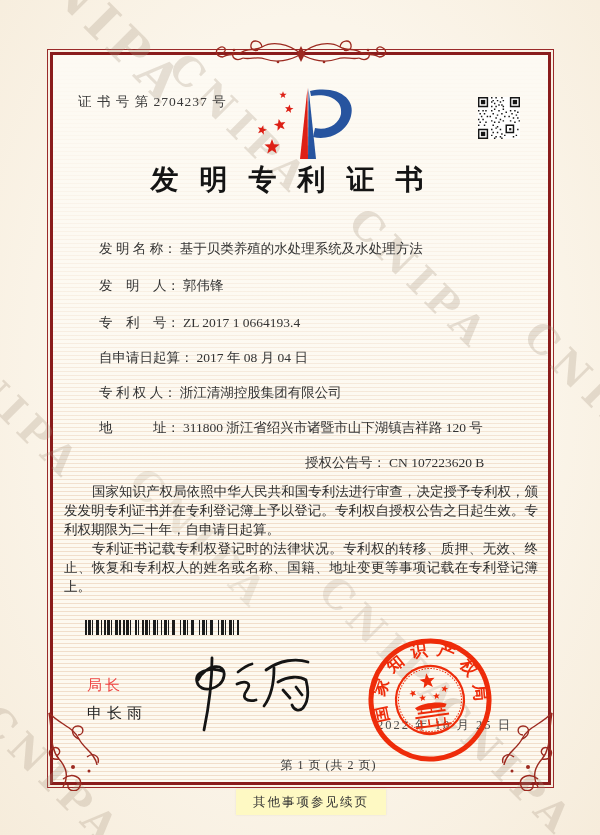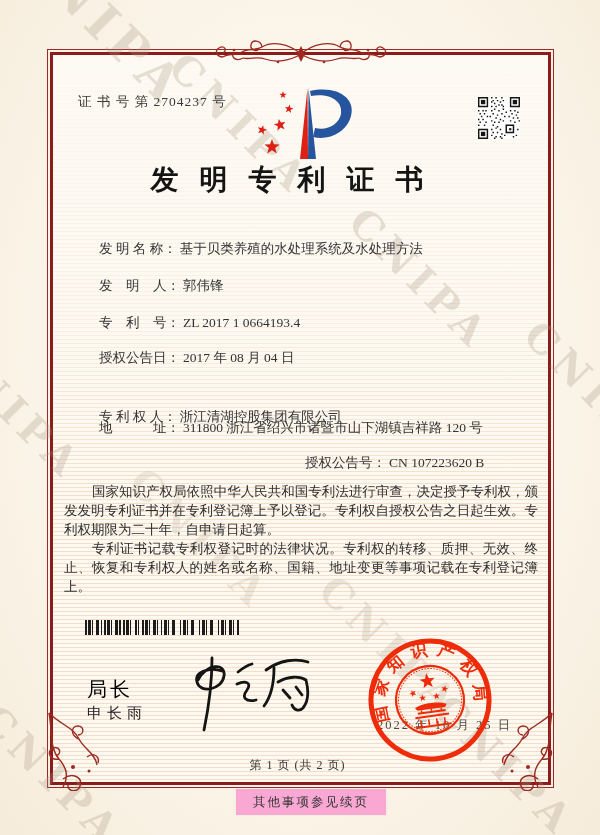--- a/index.html
+++ b/index.html
@@ -51,47 +51,47 @@
   .title{
     position:absolute; left:50px; top:161px; width:495px; margin:0;
     text-align:center; font-size:28px; font-weight:bold; color:#141414;
     letter-spacing:21px; box-sizing:border-box; z-index:5;
   }
 
   
   .row { position:absolute; left:99px; font-size:13.5px; color:#333; white-space:pre; z-index:5; }
   .row .val { margin-left:3px; }
   .r1{ top:240px; } .r2{ top:277px; } .r3{ top:314px;text-align:right; } .r4{ top:349px; }
-  .r5{ top:384px;margin-top:24px; } .r6{ top:419px; } .r7{ top:454px; }
+  .r5{ top:384px; } .r6{ top:419px; } .r7{ top:454px; }
   .r7b{ left:305px; top:454px;text-align:center; }
 
   
   .notice { position:absolute; left:64px; top:482px; width:474px; font-size:13.5px;
             line-height:19px; text-align:justify; color:#2e2e2e; z-index:5; }
   .notice p { margin:0; text-indent:28px; }
 
   
   .barcode { position:absolute; left:85px; top:620px; width:154px; height:15px; z-index:5;
     background:repeating-linear-gradient(90deg,
       #1c1c1c 0 1.5px, transparent 1.5px 3px,
       #1c1c1c 3px 6px, transparent 6px 7px,
       #1c1c1c 7px 8px, transparent 8px 11.5px,
       #1c1c1c 11.5px 14px, transparent 14px 15.5px,
       #1c1c1c 15.5px 16.5px, transparent 16.5px 19px); }
-  .officer-title { position:absolute; left:87px; top:676px; font-size:20px; letter-spacing:3px; color:#000000; z-index:5; }
+  .officer-title { position:absolute; left:87px; top:676px; font-size:15px; letter-spacing:3px; color:#ef4444; z-index:5; }
   .officer-name  { position:absolute; left:87px; top:704px; font-size:15px; letter-spacing:5px; color:#222; z-index:5;text-align:right; }
   .signature { position:absolute; left:182px; top:650px; width:130px; height:88px; z-index:5; }
   .seal-date { position:absolute; left:377px; top:717px; font-size:12.5px; letter-spacing:2px; color:#4a4a4a; z-index:5; }
   .seal { position:absolute; left:366px; top:636px; width:128px; height:128px; z-index:6; }
   .seal text { font-family:"Liberation Serif","DejaVu Serif",serif; font-weight:bold; }
 
   
   .page-info { position:absolute; left:50px; top:757px; width:495px; text-align:center;
-               font-size:12px; letter-spacing:1px; color:#333; z-index:5; }
-  .cont-box { position:absolute; left:236px; top:789px; width:150px; height:26px; background:#f9a8d4;
+               font-size:12px; letter-spacing:1px; color:#333; z-index:5;padding-left:31px; }
+  .cont-box { position:absolute; left:236px; top:789px; width:150px; height:26px; background:#fef9c3;
               display:flex; align-items:center; justify-content:center;
               font-size:12.5px; letter-spacing:2px; color:#333;
               box-shadow:0 0 2px rgba(0,0,0,.08); z-index:5; }
 </style>
 </head>
 <body>
 
 <div class="page">
 
   <div class="frame"></div>
@@ -180,21 +180,21 @@
       <polygon points="56.5,3 56,74 64,74"></polygon>
       <path d="M58,6 C86,0 104,14 99,31 C95,47 77,56 61,52 L63,43 C76,46 87,39 89,29 C91,16 78,8 59,11 Z"></path>
     </g>
   </svg>
 
   <h1 class="title">发明专利证书</h1>
 
   <div class="row r1"><span class="lbl">发 明 名 称：</span><span class="val">基于贝类养殖的水处理系统及水处理方法</span></div>
   <div class="row r2"><span class="lbl">发　明　人：</span><span class="val">郭伟锋</span></div>
   <div class="row r3"><span class="lbl">专　利　号：</span><span class="val">ZL 2017 1 0664193.4</span></div>
-  <div class="row r4"><span class="lbl">授权公告日：</span><span class="val">2017 年 08 月 04 日</span></div>
+  <div class="row r4"><span class="lbl">自申请日起算：</span><span class="val">2017 年 08 月 04 日</span></div>
   <div class="row r5"><span class="lbl">专 利 权 人：</span><span class="val">浙江清湖控股集团有限公司</span></div>
   <div class="row r6"><span class="lbl">地　　　址：</span><span class="val">311800 浙江省绍兴市诸暨市山下湖镇吉祥路 120 号</span></div>
   <div class="row r7b"><span class="lbl">授权公告号：</span><span class="val">CN 107223620 B</span></div>
 
   <div class="notice">
     <p>国家知识产权局依照中华人民共和国专利法进行审查，决定授予专利权，颁发发明专利证书并在专利登记簿上予以登记。专利权自授权公告之日起生效。专利权期限为二十年，自申请日起算。</p>
     <p>专利证书记载专利权登记时的法律状况。专利权的转移、质押、无效、终止、恢复和专利权人的姓名或名称、国籍、地址变更等事项记载在专利登记簿上。</p>
   </div>
 
   <div class="barcode"></div>

